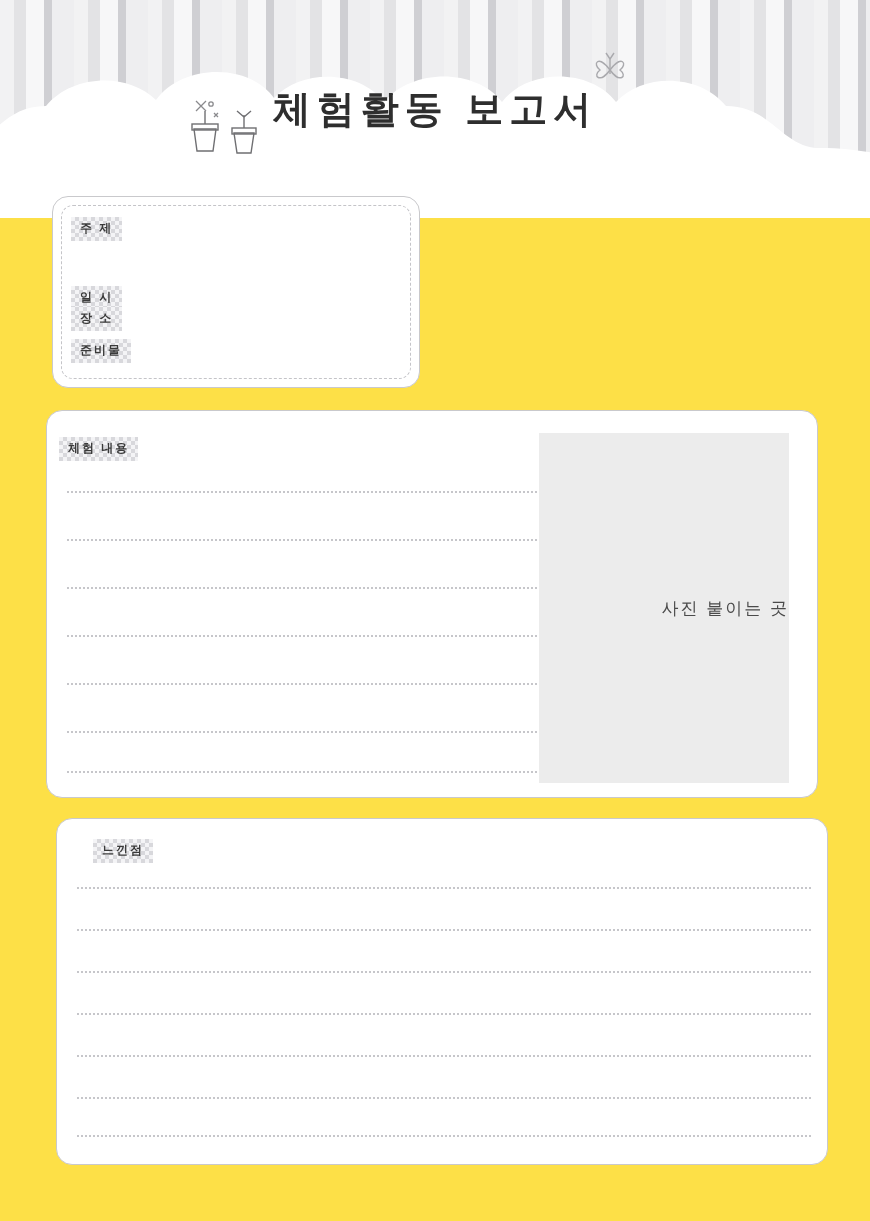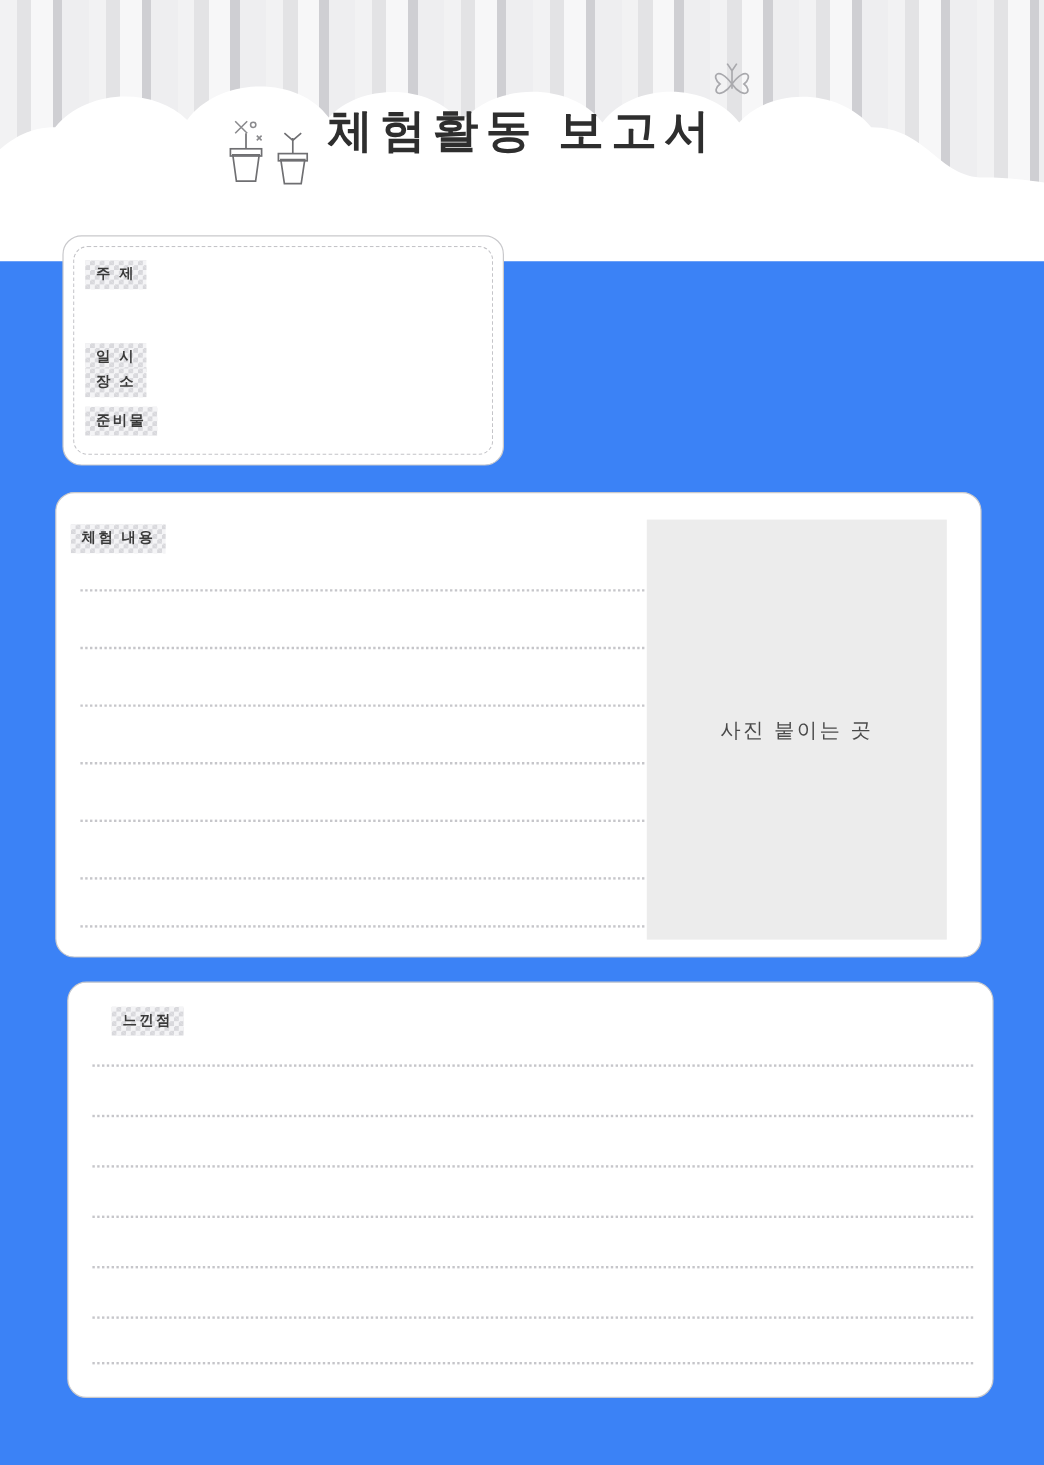--- a/index.html
+++ b/index.html
@@ -7,21 +7,21 @@
     padding: 0;
     background: #ffffff;
   }
   body {
     font-family: "Liberation Sans", sans-serif;
   }
   .page {
     position: relative;
     width: 870px;
     height: 1221px;
-    background: #3b82f6;
+    background: #fde047;
     overflow: hidden;
   }
 
   
   .banner {
     position: absolute;
     left: 0;
     top: 0;
     width: 870px;
     height: 168px;
@@ -123,21 +123,21 @@
     height: 0;
     border-top: 2px dotted #c6c6ca;
   }
 
   
   .photo-slot {
     position: absolute;
     background: #ececec;
     display: flex;
     align-items: center;
-    justify-content: center;
+    justify-content: flex-end;
   }
   .photo-slot span {
     font-size: 17px;
     letter-spacing: 2px;
     color: #4a4a4a;
   }
 </style>
 </head>
 <body>
 

